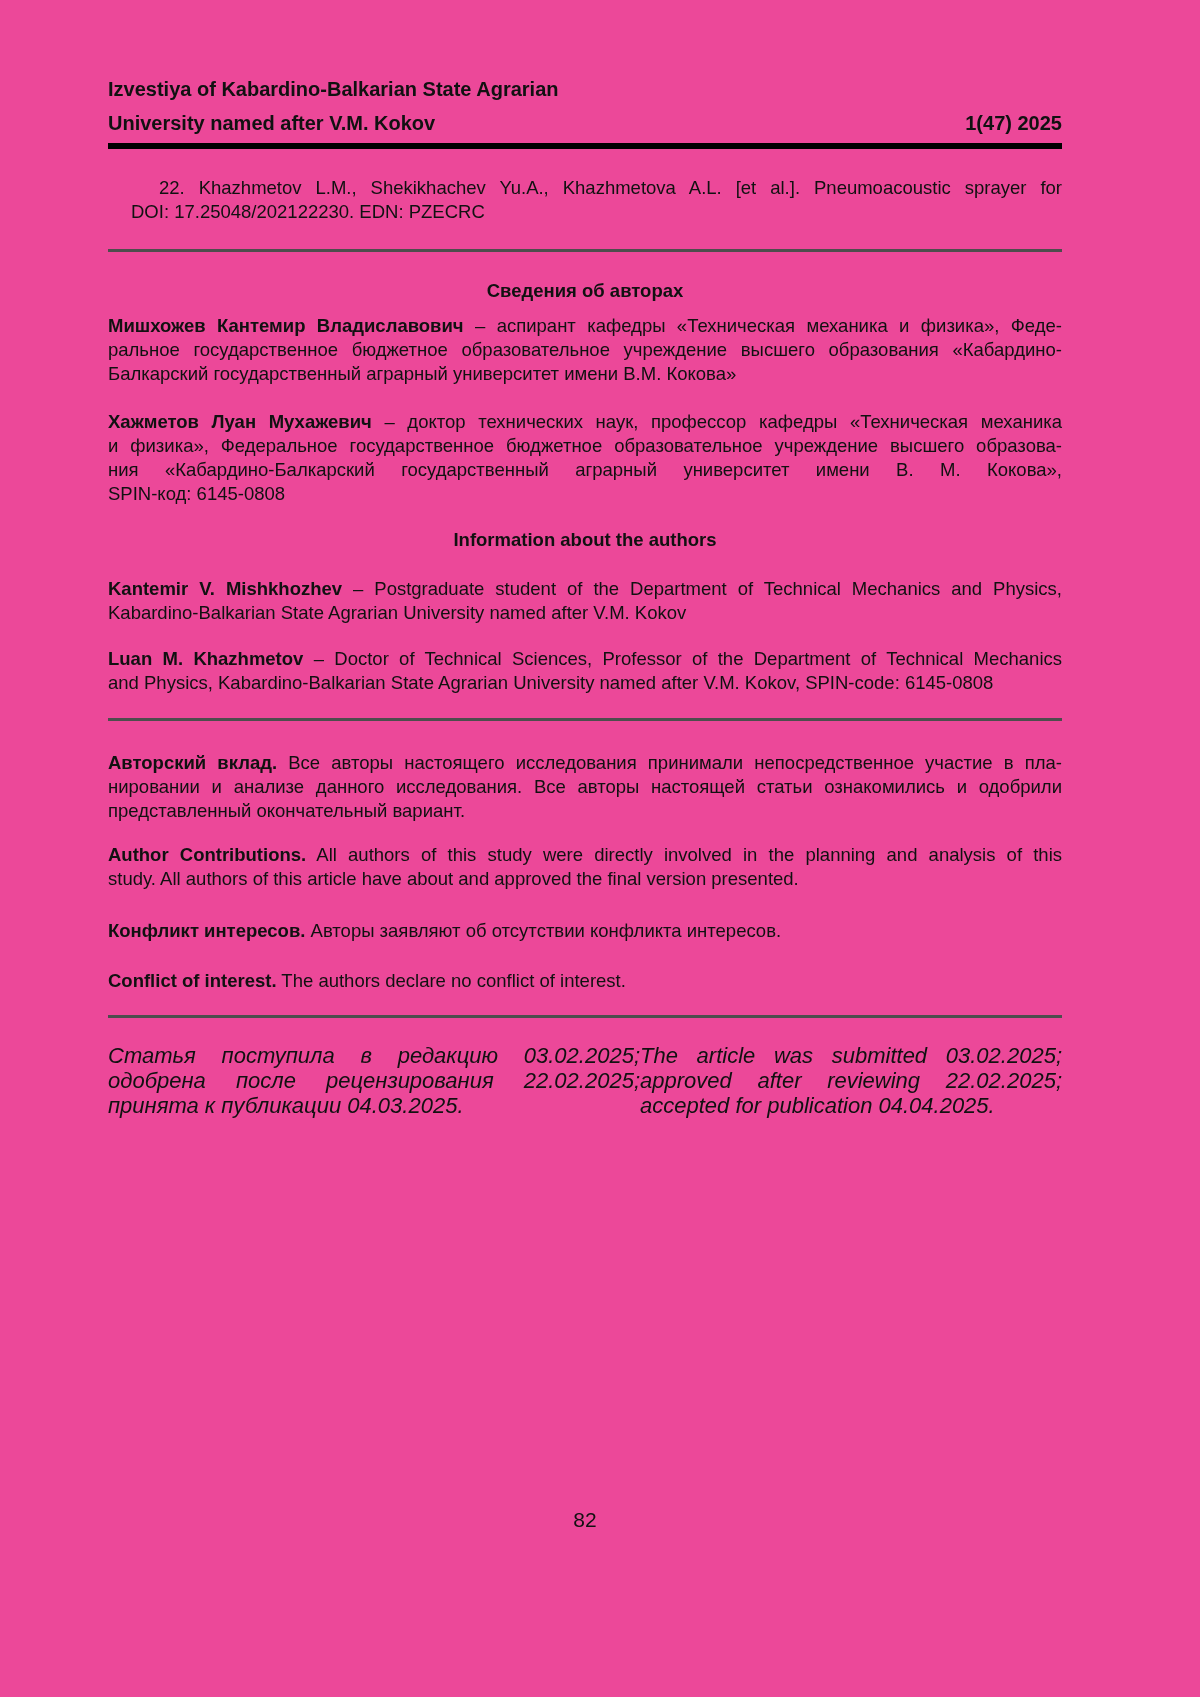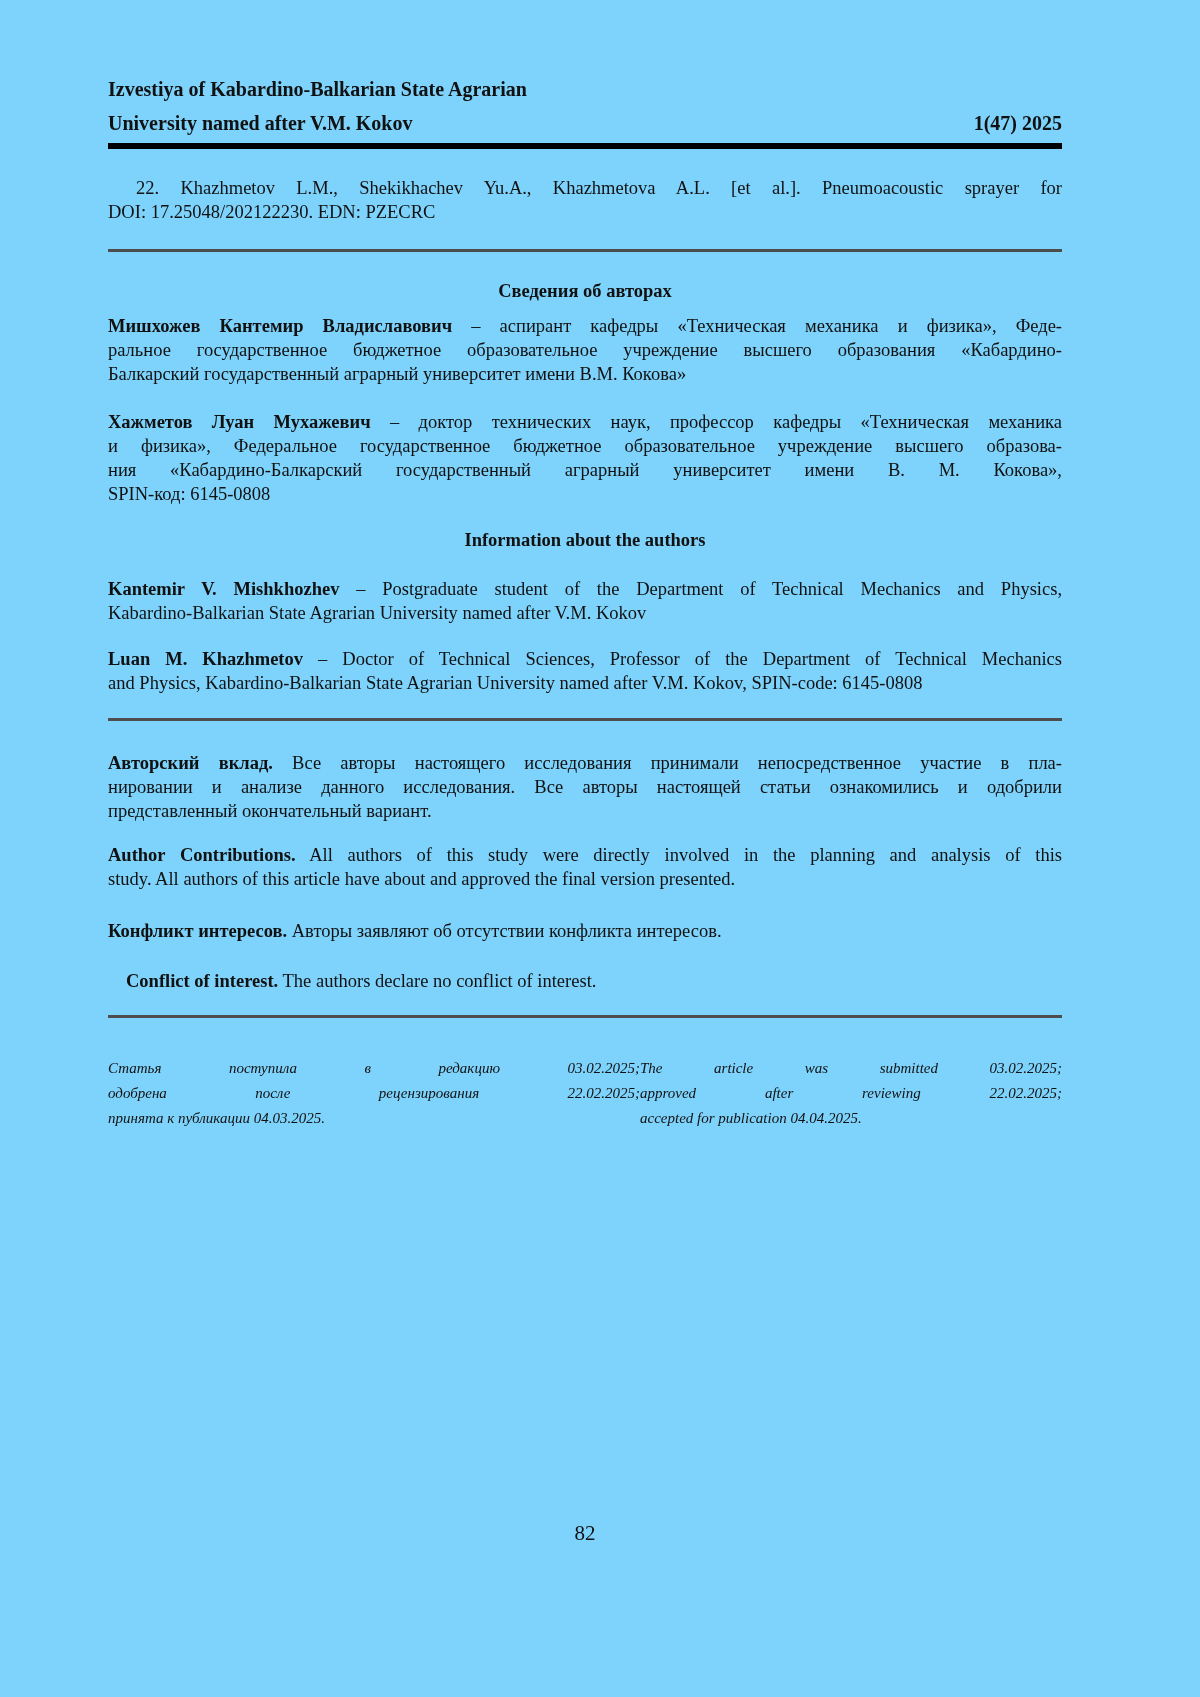--- a/index.html
+++ b/index.html
@@ -1,53 +1,53 @@
 <!DOCTYPE html>
 <html><head>
 <meta charset="utf-8">
 <style>
   html,body{margin:0;padding:0;background:#ffffff;}
   .page{
     position:relative;
     width:1200px;height:1697px;
-    background:#7dd3fc;
+    background:#ec4899;
     box-sizing:border-box;
     padding:72px 138px 0 108px;
-    font-family:Liberation Serif, serif;
+    font-family:Liberation Sans, sans-serif;
     color:#111111;
     overflow:hidden;
   }
   
   .h-line1{font-weight:bold;font-size:20px;line-height:34px;}
   .h-row{display:flex;justify-content:space-between;font-weight:bold;font-size:20px;line-height:34px;}
   .rule-thick{height:6px;background:#000000;margin-top:3px;}
   .rule-thin{height:3px;background:#4d4d4d;}
   .rt1{margin-top:25px;}
   .rt2{margin-top:23px;}
   .rt3{margin-top:22px;}
   
   .para{font-size:18.5px;line-height:24px;}
   .tline{text-align:left;white-space:normal;}
   .tline.j{text-align:justify;text-align-last:justify;}
   .indent-first .tline:first-child{text-indent:28px;}
   .heading{font-weight:bold;text-align:center;font-size:18.5px;line-height:24px;}
   
-  .m-ref{margin-top:27px;}
+  .m-ref{margin-top:27px;margin-left:23px;}
   .m-hru{margin-top:27px;}
   .m-p1{margin-top:11px;}
   .m-p2{margin-top:24px;}
   .m-hen{margin-top:22px;}
   .m-ep1{margin-top:25px;}
   .m-ep2{margin-top:22px;}
   .m-vklad{margin-top:30px;}
   .m-contrib{margin-top:20px;}
   .m-konf{margin-top:28px;}
-  .m-confl{margin-top:26px;margin-left:18px;}
+  .m-confl{margin-top:26px;}
   
-  .dates{display:flex;font-style:italic;font-size:15px;line-height:25px;margin-top:38px;}
+  .dates{display:flex;font-style:italic;font-size:22px;line-height:25px;margin-top:25px;}
   .dates-left{width:532px;}
   .dates-right{flex:1;}
   
   .page-number{text-align:center;font-size:21px;line-height:24px;margin-top:390px;}
 </style>
 </head>
 <body>
 
 <div class="page">
 

